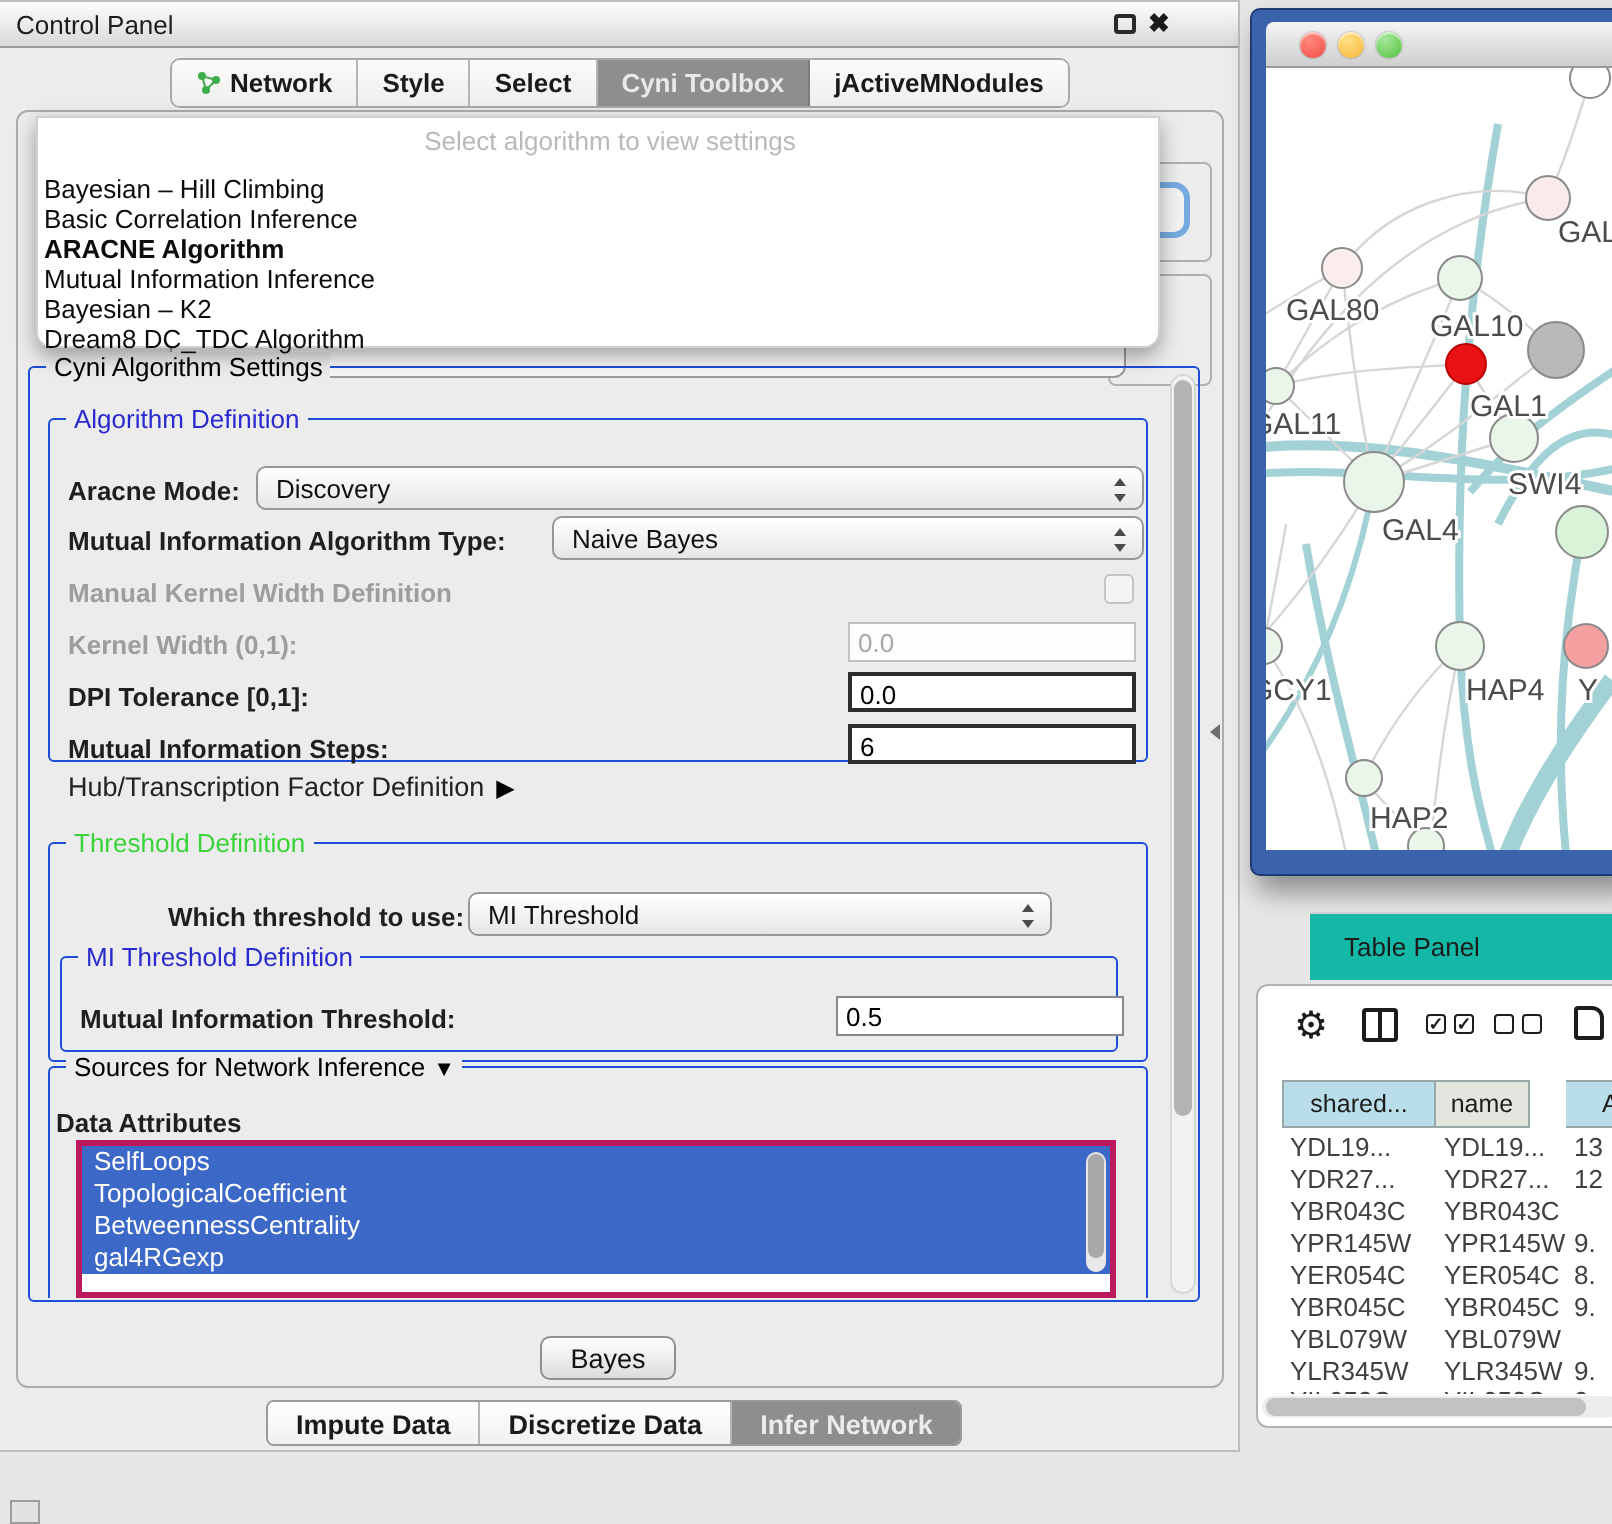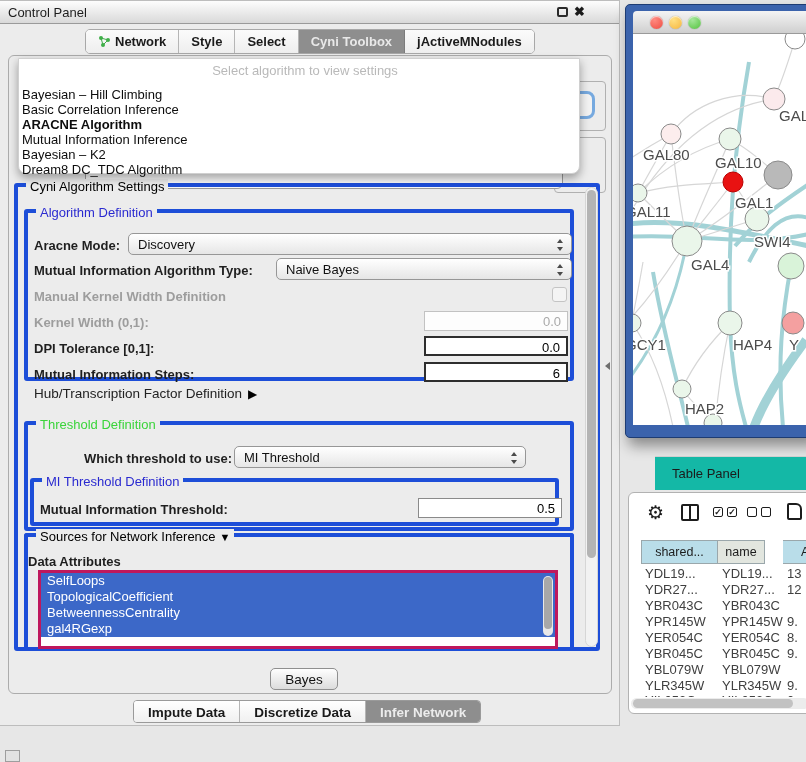--- a/index.html
+++ b/index.html
@@ -31,36 +31,36 @@
   .frag-box2 { left:554px; top:136px; width:52px; height:56px; border:1px solid #b0b0b0; border-radius:4px; background:#ececec; }
   .frag-combo { left:85px; top:162px; width:478px; height:26px; border:1px solid #9a9a9a; border-radius:6px; background:#f7f7f7; }
 
   
   .dropdown { left:18px; top:57px; width:562px; height:116px; background:#ffffff; border:1px solid #d0d0d0; border-radius:0 0 8px 8px; box-shadow:0 4px 10px rgba(0,0,0,0.35); z-index:30; }
   .dd-placeholder { left:0; top:4px; width:100%; text-align:center; font-size:13px; color:#b9b9b9;padding-left:12px; }
   .dd-item { left:3px; width:540px; height:15px; font-size:13px; color:#0d0d0d; line-height:15px; white-space:nowrap; }
   .dd-item.bold { font-weight:bold; }
 
   
-  .gbox { border:4px solid #1d4ed8; border-radius:3px;text-decoration:underline; }
+  .gbox { border:1px solid #1d4ed8; border-radius:3px;text-decoration:underline; }
   .gb-title { position:absolute; top:-8px; left:8px; background:#ececec; padding:0 4px; font-size:13px; white-space:nowrap; }
   .blue { color:#2a2ad0; }
   .green { color:#3ad43a; }
   .lbl { font-size:13px; font-weight:bold; color:#1f1f1f; white-space:nowrap; }
   .lbl.dis { color:#9d9d9d; }
 
   
   .combo { background:linear-gradient(#ffffff,#e6e6e6); border:1px solid #979797; border-radius:5px; font-size:13px; color:#111; padding:3px 20px 0 9px; height:22px; white-space:nowrap; overflow:hidden; }
   .spin { position:absolute; right:7px; top:5px; width:7px; height:12px; }
   .spin:before, .spin:after { content:""; position:absolute; left:0; border-left:3.5px solid transparent; border-right:3.5px solid transparent; }
   .spin:before { top:0; border-bottom:4px solid #4a4a4a; }
   .spin:after { bottom:0; border-top:4px solid #4a4a4a; }
 
   
-  .field { background:#ffffff; font-size:13px; text-align:right; padding:2px 6px 0 4px; height:20px; }
+  .field { background:#ffffff; font-size:13px; text-align:left; padding:2px 6px 0 4px; height:20px; }
   .field.light { border:1px solid #c2c2c2; color:#a9a9a9; background:#fdfdfd; }
   .field.dark { border:2px solid #2e2e2e; color:#000; }
 
   .chk { width:15px; height:15px; border:1px solid #c4c4c4; border-radius:3px; background:#f4f4f4; }
 
   
   .vtrack { background:#f2f2f2; border:1px solid #d6d6d6; border-radius:7px; }
   .vthumb { position:absolute; left:1px; width:9px; background:#b4b4b4; border-radius:5px; }
 
   

